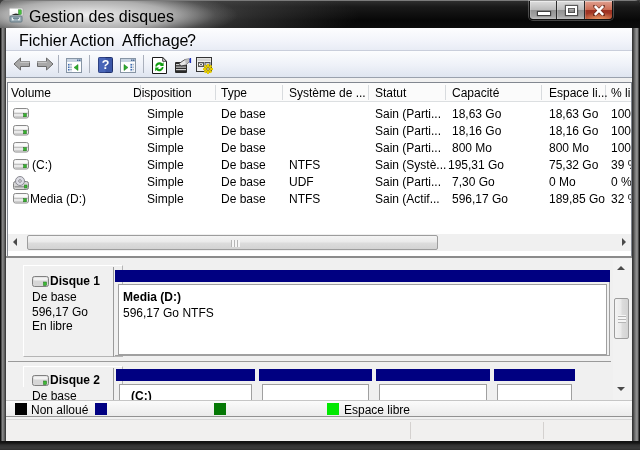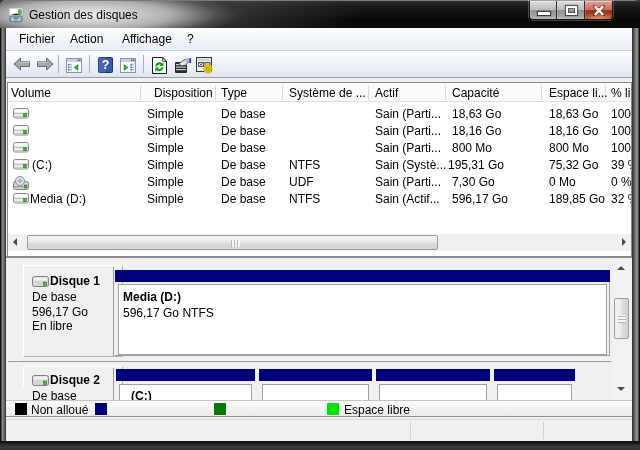--- a/index.html
+++ b/index.html
@@ -2,39 +2,39 @@
 <html><head><meta charset="utf-8"><style>
 *{margin:0;padding:0;box-sizing:border-box}
 html,body{width:640px;height:450px;overflow:hidden;background:#3b3b3b}
 body{font-family:"Liberation Sans",sans-serif;font-size:12px;color:#000}
 #w{position:absolute;left:0;top:0;width:640px;height:450px;border-radius:5px 5px 0 0;overflow:hidden;background:#0c0c0c}
 .abs{position:absolute}
 
 #title{position:absolute;left:0;top:0;width:640px;height:28px;
  background:radial-gradient(ellipse 150px 26px at 88px 14px,rgba(244,244,244,.97),rgba(196,196,196,.82) 55%,rgba(120,120,120,.35) 85%,rgba(0,0,0,0) 100%),radial-gradient(ellipse 260px 34px at 100px 15px,rgba(170,170,170,.55),rgba(110,110,110,.3) 60%,rgba(0,0,0,0) 100%),linear-gradient(180deg,#2e2e2e 0,#191919 22%,#070707 72%,#0c0c0c 100%);
  border-top:1px solid #7a7a7a}
-#title .txt{position:absolute;left:29px;top:7px;font-size:12px;color:#000}
+#title .txt{position:absolute;left:29px;top:7px;font-size:16px;color:#000}
 
 #btns{position:absolute;left:529px;top:0;width:84px;height:19px;display:flex;
  border:1px solid #101010;border-top:none;border-radius:0 0 4px 4px;overflow:hidden;box-shadow:0 0 0 1px rgba(255,255,255,.25)}
 .wbtn{position:relative;width:28px;height:19px;border-right:1px solid #2a2a2a;box-shadow:inset 0 1px 0 rgba(255,255,255,.45),inset 1px 0 0 rgba(255,255,255,.2);
  background:linear-gradient(180deg,#dedede 0,#bcbcbc 45%,#939393 50%,#a3a3a3 80%,#c9c9c9 100%)}
 .wbtn:last-child{border-right:none}
 #bclose{background:radial-gradient(ellipse 20px 8px at 14px 19px,rgba(255,180,120,.85),rgba(255,140,80,0) 100%),linear-gradient(180deg,#e0a090 0,#cc6e55 45%,#9e3222 50%,#a83c28 100%)}
 .glyph-min{position:absolute;left:8px;top:11px;width:12px;height:3px;background:#fff;box-shadow:0 0 1px 1px rgba(40,40,40,.8)}
 .glyph-max{position:absolute;left:9px;top:5px;width:11px;height:9px;border:2px solid #fff;box-shadow:0 0 1px 1px rgba(40,40,40,.7),inset 0 0 1px 1px rgba(40,40,40,.7)}
 .glyph-x{position:absolute;left:8px;top:4px;width:12px;height:11px}
 
 #frameL{position:absolute;left:0;top:28px;width:6px;bottom:0;background:linear-gradient(90deg,#111 0,#111 1px,#8d8d8d 2px,#7d7d7d 3px,#6f6f6f 4px,#4a4a4a 5px,#303030 6px)}
 #frameR{position:absolute;right:0;top:28px;width:8px;bottom:0;background:linear-gradient(270deg,#111 0,#111 1px,#808080 2px,#8d8d8d 3.5px,#757575 5px,#4a4a4a 6.5px,#303030 8px)}
 #frameB{position:absolute;left:0;bottom:0;width:640px;height:9px;background:linear-gradient(180deg,#101010 0,#161616 2px,#303030 4px,#3a3a3a 7px,#2e2e2e 9px)}
 #content{position:absolute;left:6px;top:28px;width:626px;height:413px;background:#f0f0f0;overflow:hidden}
 
 #menubar{position:absolute;left:0;top:0;width:626px;height:23px;background:linear-gradient(180deg,#fdfdfe 0,#f2f4fa 60%,#e8ecf5 100%);border-bottom:1px solid #c9cedb}
-.mi{position:absolute;top:4px;font-size:12px}
+.mi{position:absolute;top:4px;font-size:16px}
 
 #toolbar{position:absolute;left:0;top:23px;width:626px;height:27px;background:linear-gradient(180deg,#fcfdfe 0,#eef1f8 55%,#dfe5f0 100%);border-bottom:1px solid #9aa1ad}
 .tsep{position:absolute;top:4px;width:1px;height:18px;background:#aab0bc}
 .ticon{position:absolute}
 
 #list{position:absolute;left:1px;top:54px;width:625px;height:174px;background:#fff;border:1px solid #828790;border-bottom:none;overflow:hidden}
 #lhead{position:absolute;left:0;top:0;width:640px;height:19px;background:#fbfbfb;border-bottom:1px solid #dcdfe1}
 .hsep{position:absolute;top:2px;width:1px;height:15px;background:#d8dbde}
 .hlbl{position:absolute;top:3px;color:#000}
 .cell{position:absolute;white-space:nowrap}
@@ -172,24 +172,24 @@
     <div id="list">
       <div id="lhead">
         <div class="hsep" style="left:132px"></div>
           <div class="hsep" style="left:207px"></div>
         <div class="hsep" style="left:274px"></div>
           <div class="hsep" style="left:360px"></div>
         <div class="hsep" style="left:437px"></div>
           <div class="hsep" style="left:533px"></div>
         <div class="hsep" style="left:597px"></div>
         <span class="hlbl" style="left:3px">Volume</span>
-        <span class="hlbl" style="left:146px">Disposition</span>
+        <span class="hlbl" style="left:125px">Disposition</span>
         <span class="hlbl" style="left:213px">Type</span>
         <span class="hlbl" style="left:281px">Système de ...</span>
-        <span class="hlbl" style="left:367px">Actif</span>
+        <span class="hlbl" style="left:367px">Statut</span>
         <span class="hlbl" style="left:444px">Capacité</span>
         <span class="hlbl" style="left:541px">Espace li...</span>
         <span class="hlbl" style="left:603px">% li</span>
       </div>
       <svg class="licon" style="top:25px" width="16" height="11" viewBox="0 0 16 11">
           <rect x=".5" y=".5" width="15" height="9.5" rx="2" fill="#e9e9e9" stroke="#8a8a8a"></rect>
           <rect x="1.5" y="1.3" width="13" height="3.2" rx="1.4" fill="#fafafa"></rect>
           <rect x="1" y="4.8" width="14" height="1" fill="#b9b9b9"></rect>
           <rect x="1.2" y="8" width="13.6" height="1.3" fill="#cdcdcd"></rect>
           <rect x="10.6" y="5.6" width="2.8" height="3.2" fill="#35b42d" stroke="#1d6f18" stroke-width=".5"></rect>

